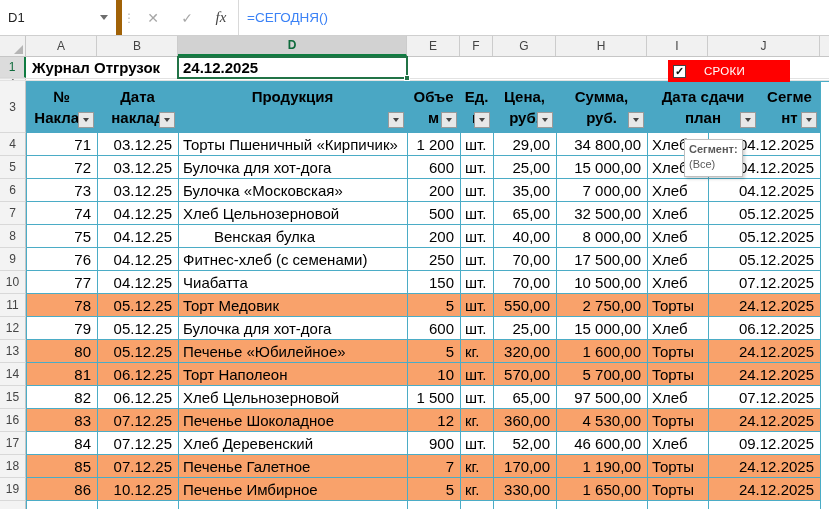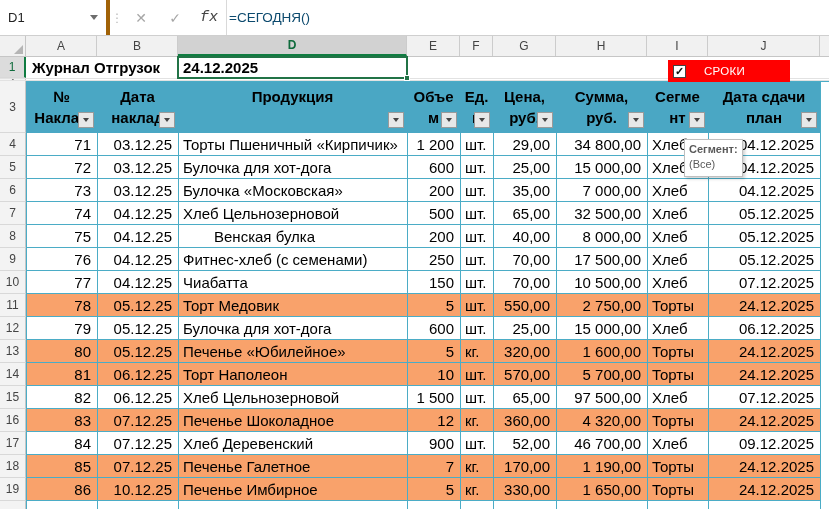--- a/index.html
+++ b/index.html
@@ -3,30 +3,30 @@
 <meta charset="utf-8">
 <style>
   * { margin:0; padding:0; box-sizing:border-box; }
   body { background:#fff; font-family:"Liberation Sans", sans-serif; }
   .app { position:relative; width:829px; height:509px; overflow:hidden; background:#fff;
          font-family:"Liberation Sans", sans-serif; }
 
   
   .toolbar { height:36px; display:flex; align-items:stretch; background:#fff;
              border-bottom:1px solid #cfcfcf; position:relative; }
-  .namebox { width:110px; display:flex; align-items:center; padding:0 6px 0 8px;
-             border-right:4px solid #a16207; font-size:13px; color:#222; position:relative; }
+  .namebox { width:122px; display:flex; align-items:center; padding:0 6px 0 8px;
+             border-right:6px solid #a16207; font-size:13px; color:#222; position:relative; }
   .namebox .nb-text { flex:1; }
   .nb-arrow { width:0; height:0; border-left:4px solid transparent; border-right:4px solid transparent;
               border-top:5px solid #6d6d6d; margin-right:2px; }
   .tb-dots { width:14px; display:flex; align-items:center; justify-content:center; color:#b9b9b9; font-size:12px; }
   .tb-btn { width:34px; display:flex; align-items:center; justify-content:center;
             font-size:14px; color:#a6a6a6; }
-  .tb-btn.fx { font-family:Liberation Mono, monospace; font-style:italic; color:#444; font-size:15px; }
-  .fbar { flex:1; display:flex; align-items:center; padding-left:2px; font-size:13.5px; color:#0c4a6e;
+  .tb-btn.fx { font-family:Liberation Serif, serif; font-style:italic; color:#444; font-size:15px; }
+  .fbar { flex:1; display:flex; align-items:center; padding-left:8px; font-size:13.5px; color:#3b82f6;
           border-left:1px solid #d9d9d9; }
 
   
   .colheads { height:21px; display:flex; background:#f1f1f1; border-bottom:1px solid #c6c6c6; }
   .corner { width:26px; background:#f1f1f1; border-right:1px solid #c6c6c6; position:relative; }
   .corner:after { content:""; position:absolute; right:2px; bottom:2px; width:0; height:0;
                   border-left:9px solid transparent; border-bottom:9px solid #b5b5b5; }
   .colletter { display:flex; align-items:center; justify-content:center; font-size:12px; color:#444;
                border-right:1px solid #cccccc; height:100%; }
   .colletter.active { background:#d2d2d2; border-bottom:2px solid #107C41; color:#0f6b3c; font-weight:bold; }
@@ -169,30 +169,30 @@
           <div class="tri"></div>
         </div>
       </div>
       <div class="thead-cell" style="width: 91px;">
         <div>Сумма,</div>
         <div>руб.</div>
         <div class="filter-btn">
           <div class="tri"></div>
         </div>
       </div>
+      <div class="thead-cell" style="width: 112px;">
+        <div>Дата сдачи</div>
+        <div>план</div>
+        <div class="filter-btn">
+          <div class="tri"></div>
+        </div>
+      </div>
       <div class="thead-cell" style="width: 61px;">
         <div>Сегме</div>
         <div>нт</div>
-        <div class="filter-btn">
-          <div class="tri"></div>
-        </div>
-      </div>
-      <div class="thead-cell" style="width: 112px;">
-        <div>Дата сдачи</div>
-        <div>план</div>
         <div class="filter-btn">
           <div class="tri"></div>
         </div>
       </div>
       <div class="sliver" style="height: 52px; border-top: 1px solid rgb(75, 172, 198);"></div>
     </div>
 
   <div id="tbody">
       <div class="r drow">
         <div class="rowhead" style="height: 23px;">4</div>
@@ -351,34 +351,34 @@
         <div class="sliver" style="height: 23px;"></div>
       </div>
       <div class="r drow hl">
         <div class="rowhead" style="height: 23px;">16</div>
         <div class="c ar" style="width: 71px; height: 23px;">83</div>
         <div class="c ar" style="width: 81px; height: 23px;">07.12.25</div>
         <div class="c al" style="width: 229px; height: 23px;">Печенье Шоколадное</div>
         <div class="c ar" style="width: 53px; height: 23px;">12</div>
         <div class="c al" style="width: 33px; height: 23px;">кг.</div>
         <div class="c ar" style="width: 63px; height: 23px;">360,00</div>
-        <div class="c ar" style="width: 91px; height: 23px;">4 320,00</div>
+        <div class="c ar" style="width: 91px; height: 23px;">4 530,00</div>
         <div class="c al" style="width: 61px; height: 23px;">Торты</div>
         <div class="c ar" style="width: 112px; height: 23px;">24.12.2025</div>
         <div class="sliver" style="height: 23px;"></div>
       </div>
       <div class="r drow">
         <div class="rowhead" style="height: 23px;">17</div>
         <div class="c ar" style="width: 71px; height: 23px;">84</div>
         <div class="c ar" style="width: 81px; height: 23px;">07.12.25</div>
         <div class="c al" style="width: 229px; height: 23px;">Хлеб Деревенский</div>
         <div class="c ar" style="width: 53px; height: 23px;">900</div>
         <div class="c al" style="width: 33px; height: 23px;">шт.</div>
         <div class="c ar" style="width: 63px; height: 23px;">52,00</div>
-        <div class="c ar" style="width: 91px; height: 23px;">46 700,00</div>
+        <div class="c ar" style="width: 91px; height: 23px;">46 600,00</div>
         <div class="c al" style="width: 61px; height: 23px;">Хлеб</div>
         <div class="c ar" style="width: 112px; height: 23px;">09.12.2025</div>
         <div class="sliver" style="height: 23px;"></div>
       </div>
       <div class="r drow hl">
         <div class="rowhead" style="height: 23px;">18</div>
         <div class="c ar" style="width: 71px; height: 23px;">85</div>
         <div class="c ar" style="width: 81px; height: 23px;">07.12.25</div>
         <div class="c al" style="width: 229px; height: 23px;">Печенье Галетное</div>
         <div class="c ar" style="width: 53px; height: 23px;">7</div>

